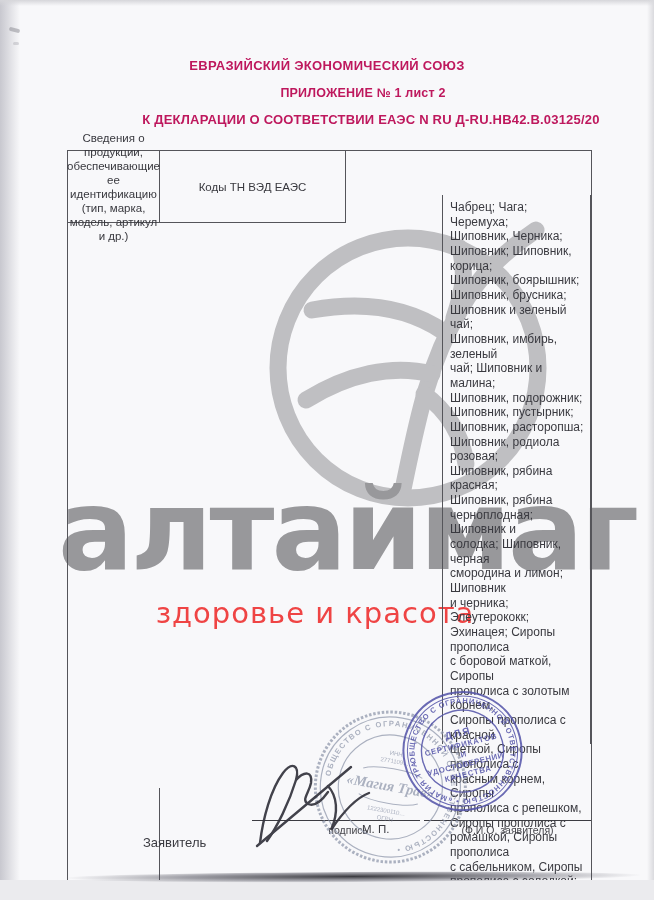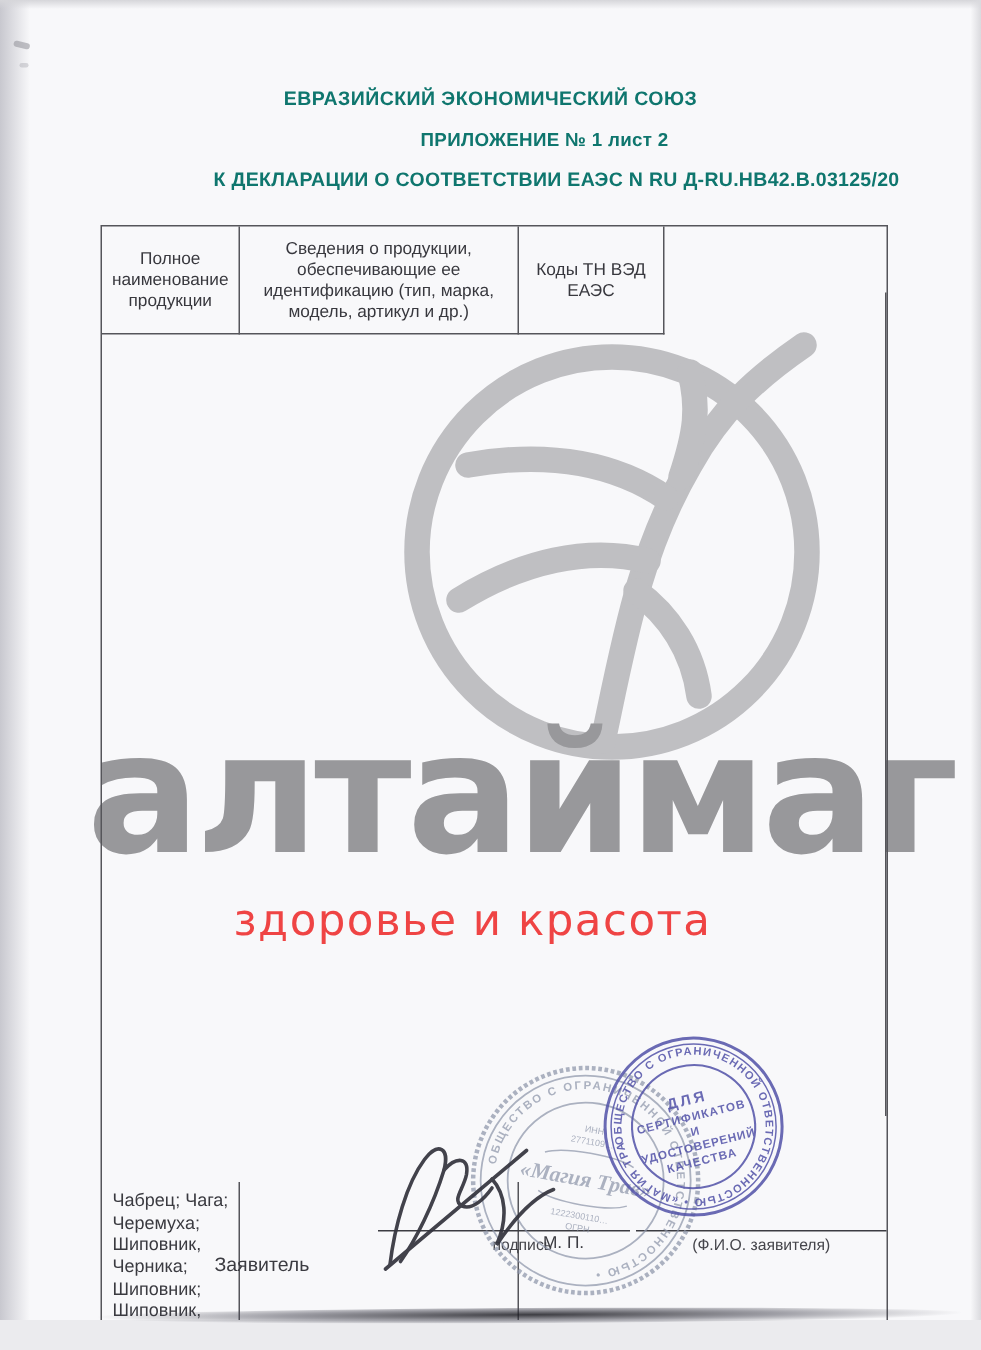--- a/index.html
+++ b/index.html
@@ -16,21 +16,21 @@
   .smudge1 { left:9px; top:28px; width:11px; height:4px; background:#8f8f97; opacity:.55; border-radius:2px; transform:rotate(14deg); z-index:5; }
   .smudge2 { left:13px; top:42px; width:6px; height:3px; background:#a5a5ad; opacity:.4; border-radius:2px; z-index:5; }
   .shadow-bottom {
     left:52px; top:872px; width:602px; height:10px; z-index:6; border-radius:50%;
     background:radial-gradient(50% 65% at 50% 45%, rgba(28,28,34,.85), rgba(70,70,82,.5) 55%, rgba(150,150,160,0) 96%);
     transform:rotate(-.3deg);
   }
   .below-shadow { left:0; top:880px; width:654px; height:20px; background:#ebebee; z-index:5; }
 
   
-  .h-line { left:0; width:654px; text-align:center; font-weight:bold; color:#0f766e; z-index:2; }
+  .h-line { left:0; width:654px; text-align:center; font-weight:bold; color:#be185d; z-index:2; }
   .h1 { top:58px;  font-size:13px; letter-spacing:.3px; }
   .h2 { top:86px;  font-size:12.5px; letter-spacing:.2px;margin-left:36px; }
   .h3 { top:112px; font-size:13px; letter-spacing:.2px;margin-left:44px; }
 
   
   .wm { z-index:0; pointer-events:none; }
   .wm-brand { left:40px; top:474px; width:614px; text-align:center; font-family:"DejaVu Sans",sans-serif;
               font-weight:bold; font-size:112px; letter-spacing:-3px; color:#98989b; line-height:1; }
   .wm-tag   { left:115px; top:596px; width:400px; text-align:center; font-family:"DejaVu Sans",sans-serif;
               font-size:29px; color:#ef4444; letter-spacing:1px; }
@@ -87,21 +87,20 @@
     </svg>
   </div>
   <div class="abs wm wm-brand">алтаймаг</div>
   <div class="abs wm wm-tag">здоровье и красота</div>
 
   <div class="abs h-line h1">ЕВРАЗИЙСКИЙ ЭКОНОМИЧЕСКИЙ СОЮЗ</div>
   <div class="abs h-line h2">ПРИЛОЖЕНИЕ № 1 лист 2</div>
   <div class="abs h-line h3">К ДЕКЛАРАЦИИ О СООТВЕТСТВИИ ЕАЭС N RU Д-RU.НВ42.В.03125/20</div>
 
   <div class="abs tbl">
-    <div class="cell th">Полное наименование продукции</div>
     <div class="cell th">Сведения о продукции, обеспечивающие ее идентификацию (тип, марка, модель, артикул и др.)</div>
     <div class="cell th">Коды ТН ВЭД ЕАЭС</div>
 
     <div class="cell td"></div>
     <div class="cell td td-details">Чабрец; Чага; Черемуха;
 Шиповник, Черника;
 Шиповник; Шиповник, корица;
 Шиповник, боярышник;
 Шиповник, брусника;
 Шиповник и зеленый чай;

